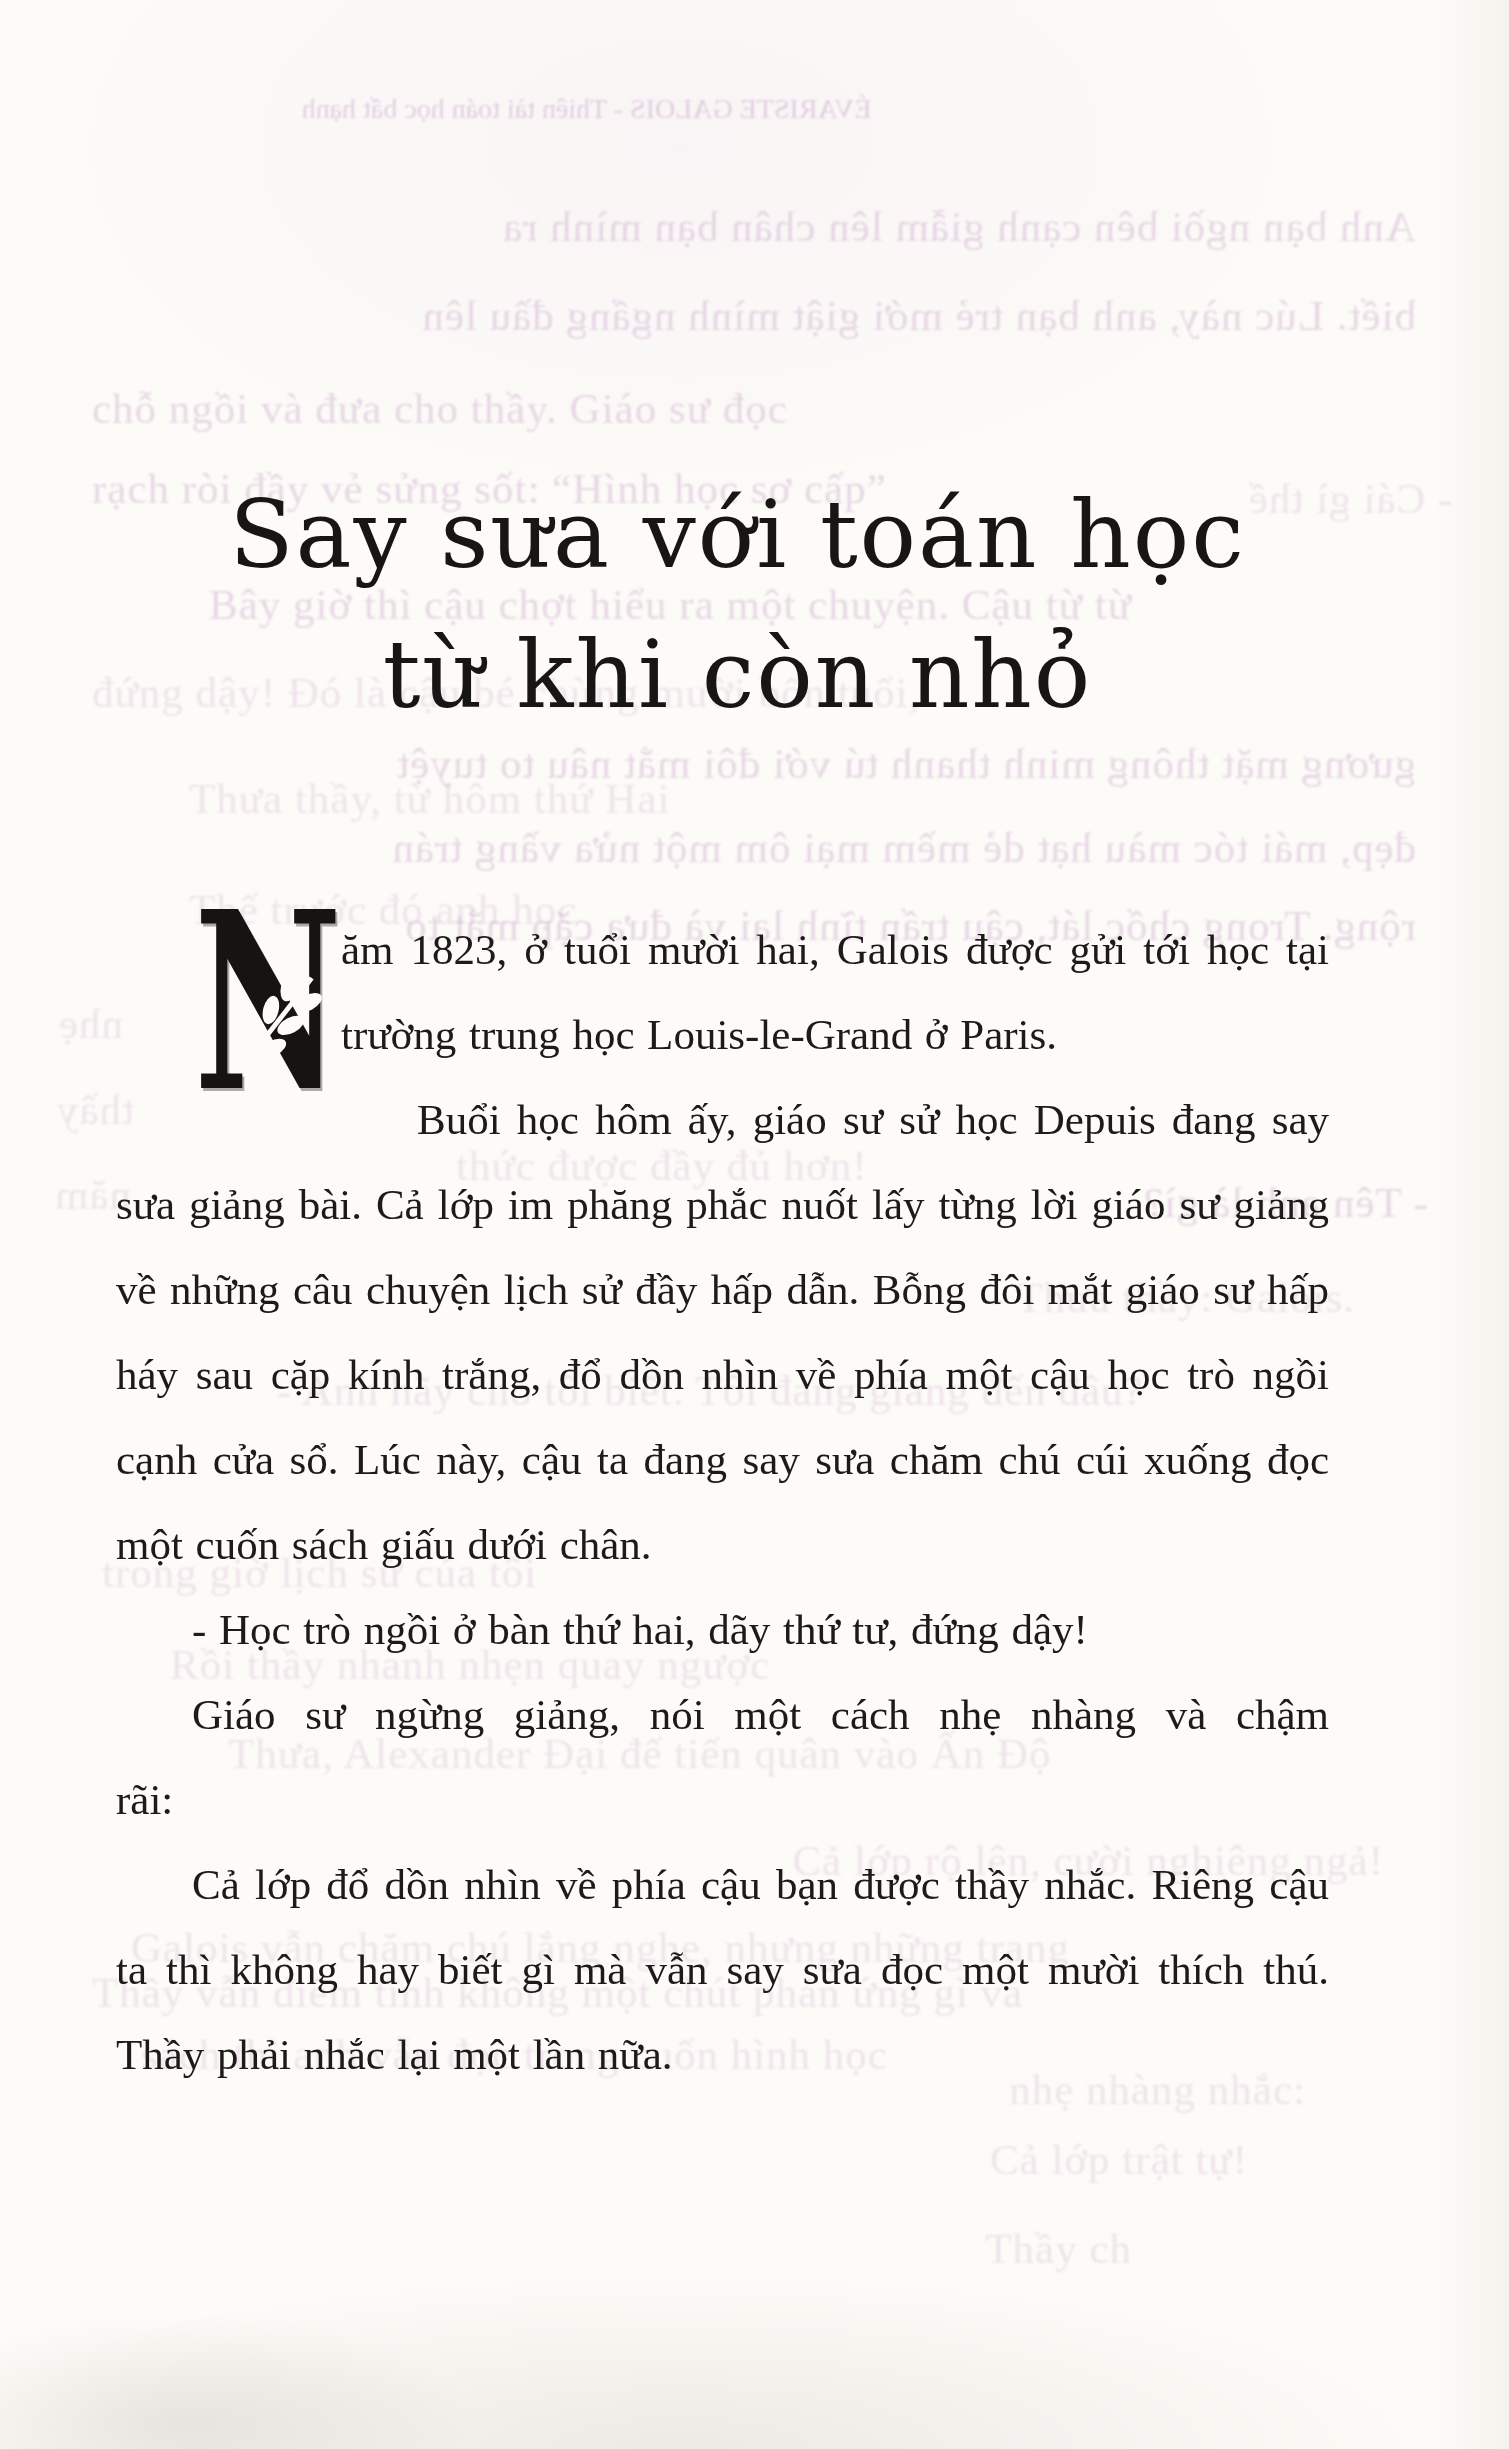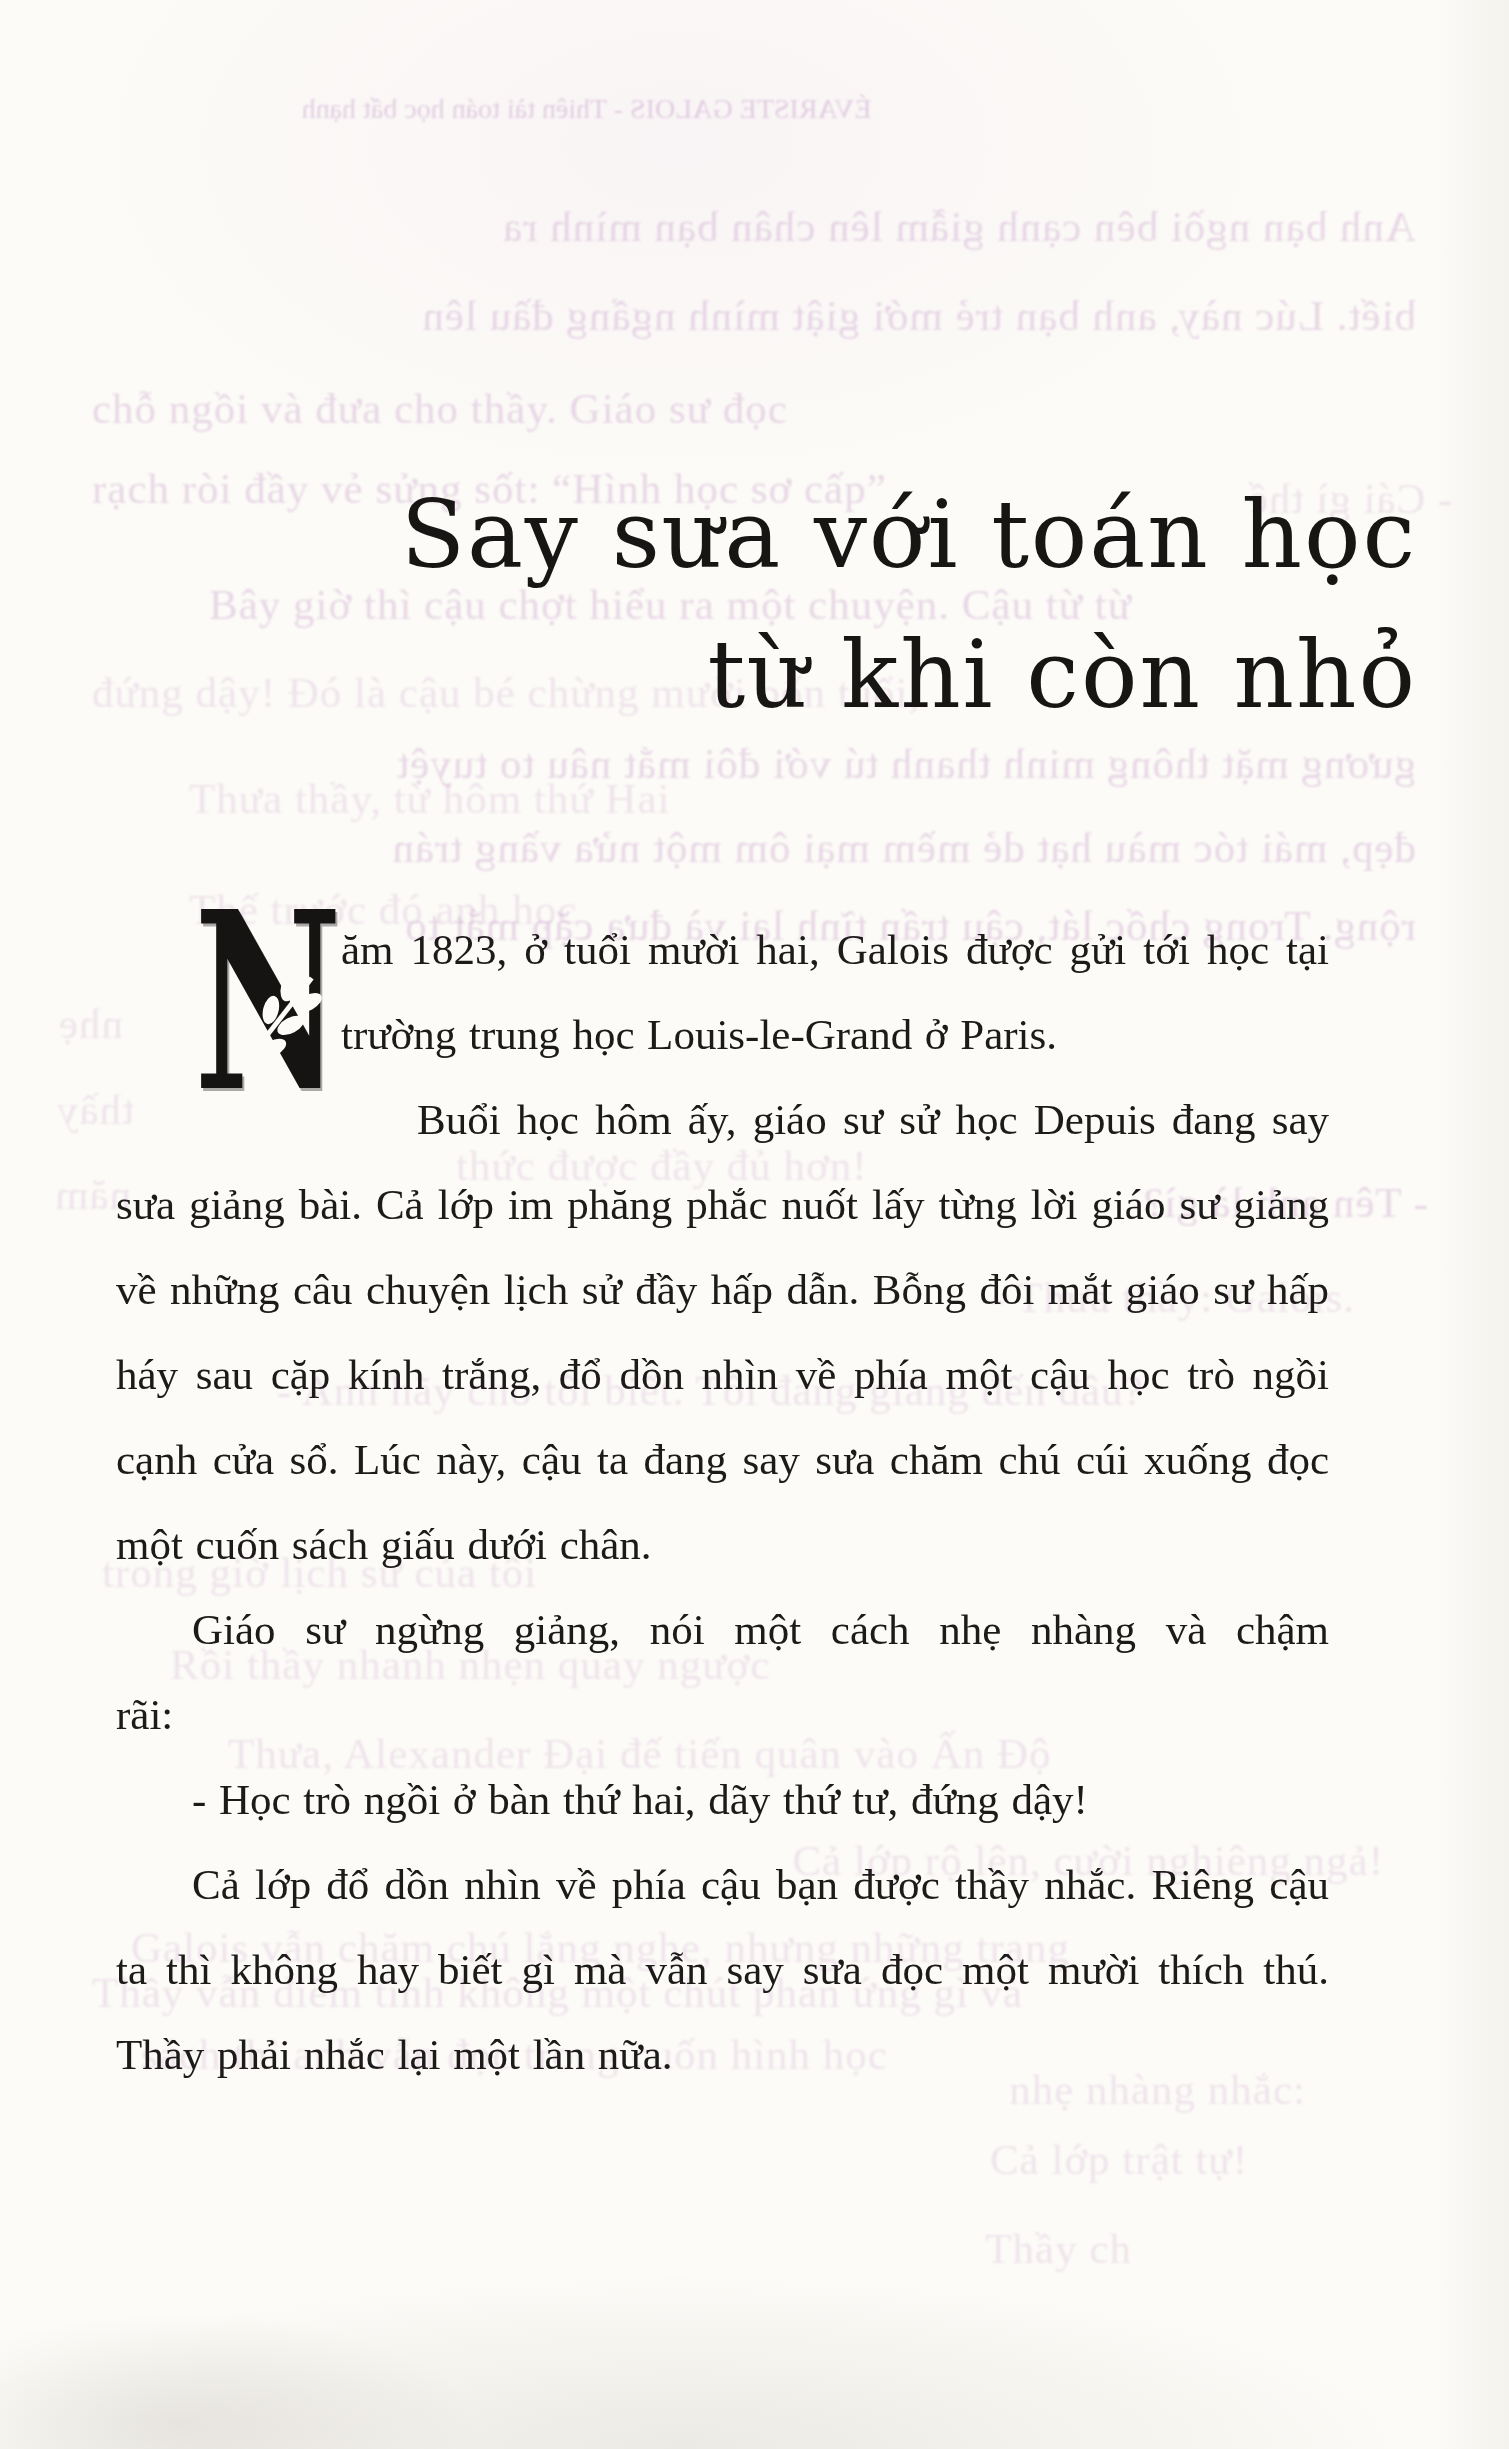--- a/index.html
+++ b/index.html
@@ -29,21 +29,21 @@
     letter-spacing:1px;
   }
   .ghost.m{transform:scaleX(-1);}
   .ghost.lt{opacity:.26;}
   .ghost.hdr{font-size:28px;opacity:.5;letter-spacing:0;}
 
   
   .title{
     position:absolute;
     left:58px;width:1359px;
-    text-align:right;
+    text-align:center;
     font-family:"DejaVu Serif", serif;
     color:#181515;
     font-size:94px;
     line-height:115px;
     letter-spacing:1.9px;
   }
   .title .l1{display:block;}
   .title .l2{display:block;margin-top:25px;}
 
   .bodytext{
@@ -146,20 +146,20 @@
             <ellipse cx="73" cy="32" rx="8" ry="15" transform="rotate(24 73 32)" fill="#fcfbf7"></ellipse>
             <ellipse cx="47" cy="62" rx="8" ry="15" transform="rotate(-24 47 62)" fill="#fcfbf7"></ellipse>
             <ellipse cx="73" cy="62" rx="8" ry="15" transform="rotate(24 73 62)" fill="#fcfbf7"></ellipse>
             <ellipse cx="47" cy="92" rx="8" ry="15" transform="rotate(-24 47 92)" fill="#fcfbf7"></ellipse>
             <ellipse cx="73" cy="92" rx="8" ry="15" transform="rotate(24 73 92)" fill="#fcfbf7"></ellipse>
           </g>
         </svg>
       </span><span>ăm 1823, ở tuổi mười hai, Galois được gửi tới học tại trường trung học Louis-le-Grand ở Paris.</span>
     </p>
     <p class="ind">Buổi học hôm ấy, giáo sư sử học Depuis đang say sưa giảng bài. Cả lớp im phăng phắc nuốt lấy từng lời giáo sư giảng về những câu chuyện lịch sử đầy hấp dẫn. Bỗng đôi mắt giáo sư hấp háy sau cặp kính trắng, đổ dồn nhìn về phía một cậu học trò ngồi cạnh cửa sổ. Lúc này, cậu ta đang say sưa chăm chú cúi xuống đọc một cuốn sách giấu dưới chân.</p>
+    <p class="ind">- Học trò ngồi ở bàn thứ hai, dãy thứ tư, đứng dậy!</p>
     <p class="ind spread">Giáo sư ngừng giảng, nói một cách nhẹ nhàng và chậm rãi:</p>
-    <p class="ind">- Học trò ngồi ở bàn thứ hai, dãy thứ tư, đứng dậy!</p>
     <p class="ind">Cả lớp đổ dồn nhìn về phía cậu bạn được thầy nhắc. Riêng cậu ta thì không hay biết gì mà vẫn say sưa đọc một mười thích thú. Thầy phải nhắc lại một lần nữa.</p>
   </div>
 
 
 </div>
 
 
 </body></html>

